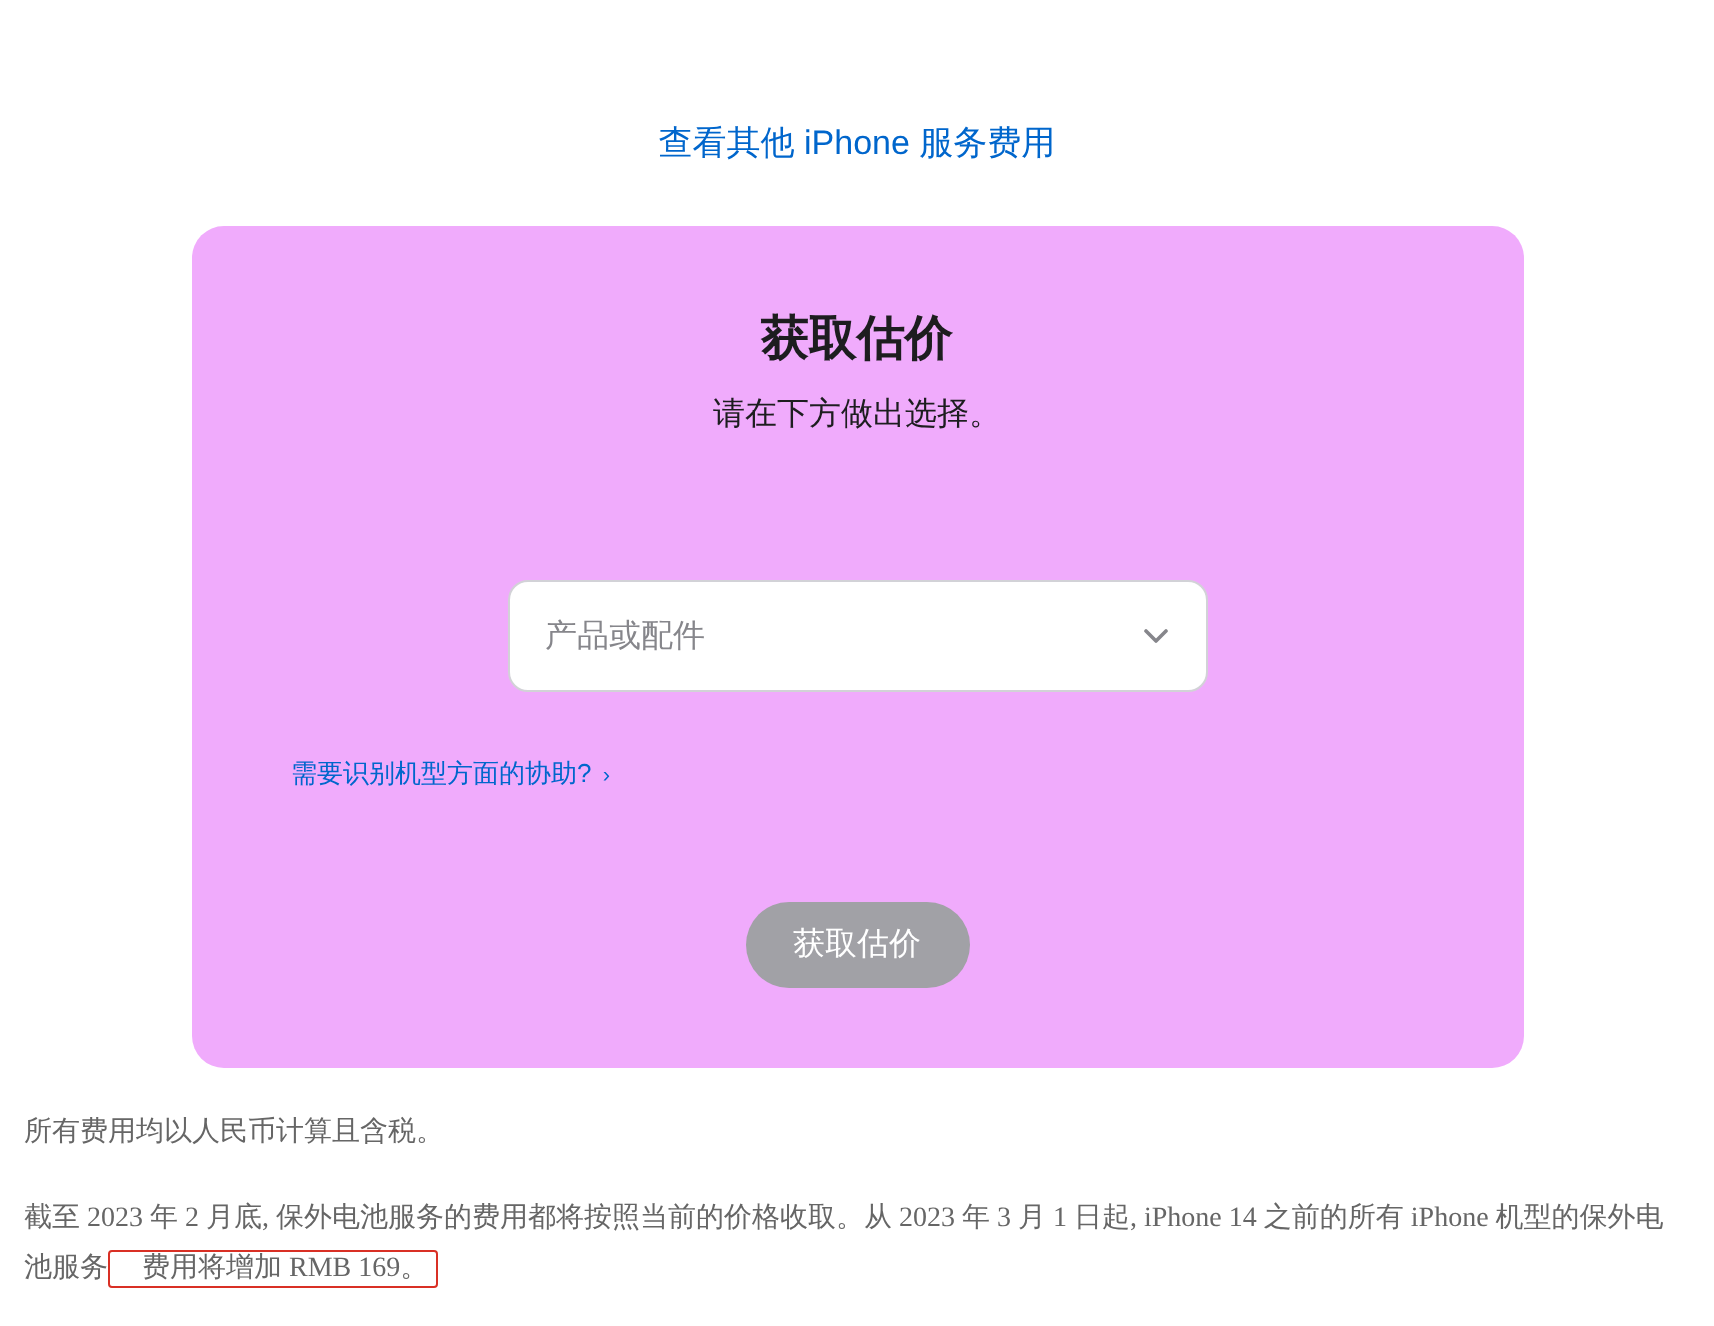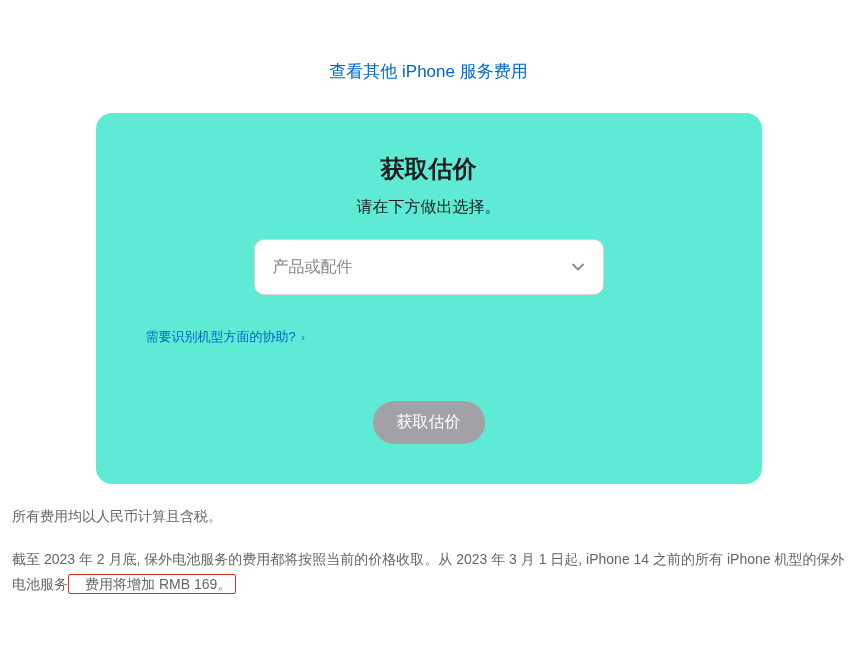--- a/index.html
+++ b/index.html
@@ -18,38 +18,38 @@
       text-align: center;
       padding-top: 60px;
       padding-bottom: 30px;
     }
     .top-link a {
       color: #06c;
       font-size: 17px;
       text-decoration: none;
     }
     .card {
-      background: #5eead4;
+      background: #f0abfc;
       border-radius: 16px;
       width: 666px;
       margin: 0 auto 20px auto;
       padding: 40px 50px 40px 50px;
     }
     .card-title {
       font-size: 24px;
       font-weight: 600;
       text-align: center;
       color: #1d1d1f;
       margin-bottom: 12px;
     }
     .card-subtitle {
       font-size: 16px;
       text-align: center;
       color: #1d1d1f;
-      margin-bottom: 21px;
+      margin-bottom: 72px;
     }
     .select-wrapper {
       position: relative;
       width: 350px;
       margin: 0 auto 32px auto;
     }
     .select-box {
       width: 100%;
       height: 56px;
       background: #ffffff;
@@ -100,20 +100,21 @@
       cursor: pointer;
     }
     .footer-text {
       padding: 0 12px;
       color: #666;
       font-size: 14px;
       line-height: 1.8;
     }
     .footer-text p {
       margin-bottom: 18px;
+      font-family: Liberation Serif, serif;
     }
     .highlight-box {
       display: inline;
       border: 1.5px solid #d93025;
       padding: 1px 4px 1px 16px;
       border-radius: 2px;
     }
   </style>
 </head>
 <body>

